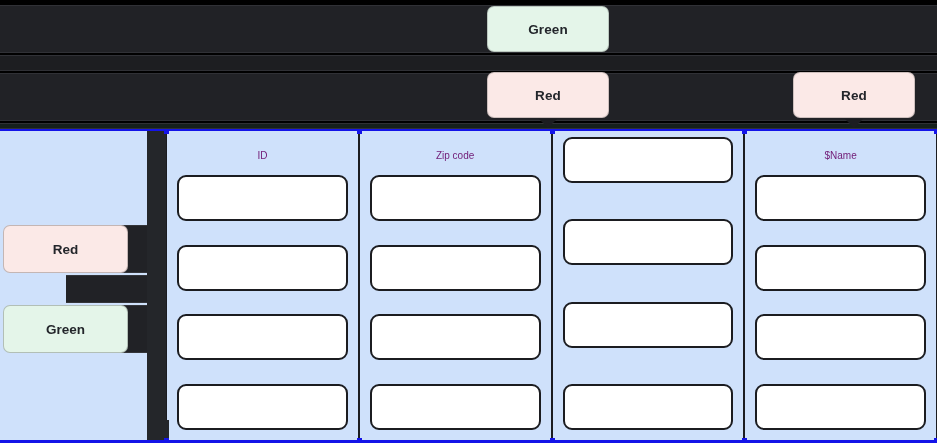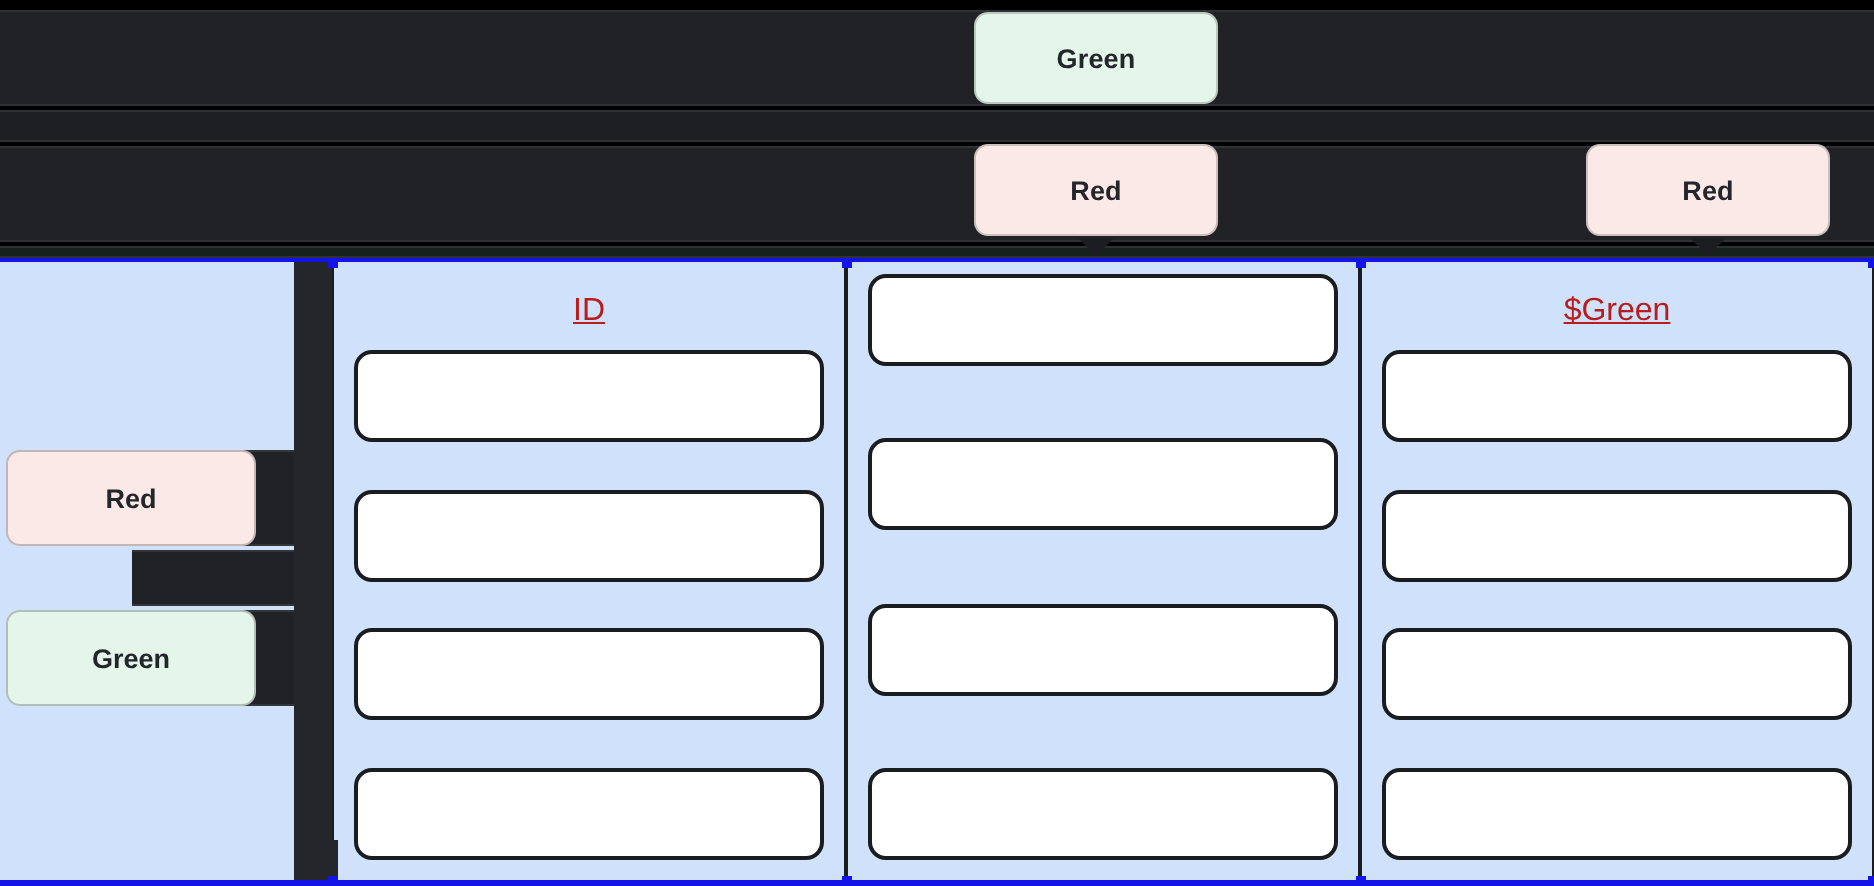--- a/index.html
+++ b/index.html
@@ -154,26 +154,25 @@
     height: 100%;
     background: #cfe1fb;
     border-left: 1.4px solid #1b1c20;
     border-right: 1.4px solid #1b1c20;
     display: flex;
     flex-direction: column;
     align-items: center;
     padding-top: 6px;
   }
   .col-head {
-    font-size: 16px;
-    color: #b91c1c;
+    font-size: 10px;
+    color: #701a75;
     height: 38px;
     line-height: 38px;
     white-space: nowrap;
-    text-decoration: underline;
   }
   .cells {
     width: 100%;
     flex: 1;
     display: flex;
     flex-direction: column;
     justify-content: space-between;
     padding: 0 10px 10px 10px;
   }
   .cell {
@@ -245,39 +244,50 @@
         <div class="vtx bottom l"></div>
         <div class="col-head">ID</div>
         <div class="cells">
           <div class="cell"></div>
           <div class="cell"></div>
           <div class="cell"></div>
           <div class="cell"></div>
         </div>
       </div>
 
+      <div class="col">
+        <div class="vtx top l"></div>
+        <div class="vtx bottom l"></div>
+        <div class="col-head">Zip code</div>
+        <div class="cells">
+          <div class="cell"></div>
+          <div class="cell"></div>
+          <div class="cell"></div>
+          <div class="cell"></div>
+        </div>
+      </div>
 
 
       <div class="col">
         <div class="vtx top l"></div>
         <div class="vtx bottom l"></div>
         <div class="cells">
           <div class="cell"></div>
           <div class="cell"></div>
           <div class="cell"></div>
           <div class="cell"></div>
         </div>
       </div>
 
       <div class="col">
         <div class="vtx top l"></div>
         <div class="vtx bottom l"></div>
         <div class="vtx top r"></div>
         <div class="vtx bottom r"></div>
-        <div class="col-head">$Green</div>
+        <div class="col-head">$Name</div>
         <div class="cells">
           <div class="cell"></div>
           <div class="cell"></div>
           <div class="cell"></div>
           <div class="cell"></div>
         </div>
       </div>
 
     </div>
   </div>

